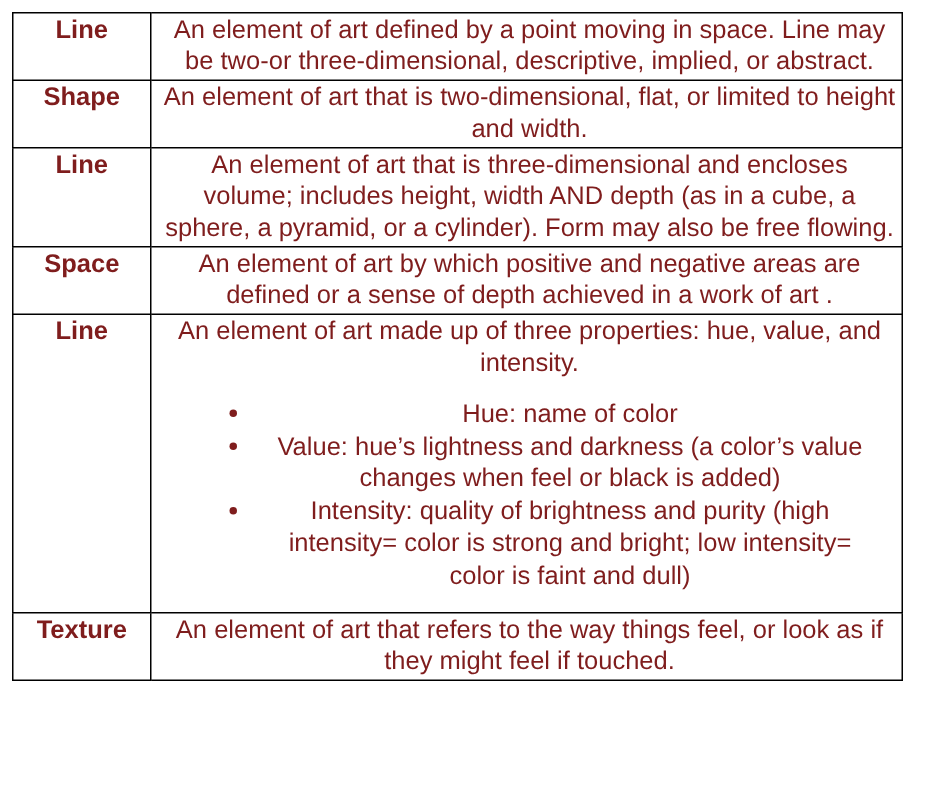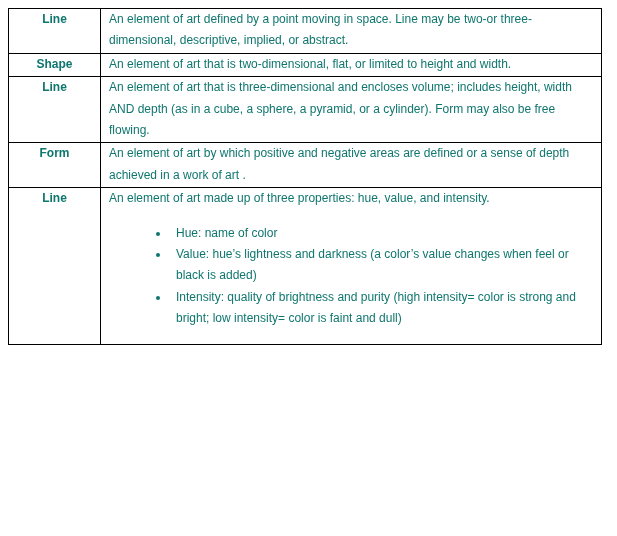--- a/index.html
+++ b/index.html
@@ -22,33 +22,33 @@
     left: 8px;
     top: 8px;
     width: 594px;
     border-collapse: collapse;
     table-layout: fixed;
     background: #ffffff;
   }
   table.def-table td {
     border: 1.5px solid #000000;
     vertical-align: top;
-    color: #0f766e;
-    font-size: 12px;
+    color: #7f1d1d;
+    font-size: 17px;
     line-height: 21.4px;
   }
   td.term-cell {
     width: 87px;
     text-align: center;
     font-weight: bold;
     padding: 0 2px 1px 2px;
   }
   td.desc-cell {
     padding: 0 4px 1px 8px;
-    text-align: left;
+    text-align: center;
   }
   ul.bullet-list {
     margin: 13px;
     padding: 0 0 0 48px;
     list-style: disc outside;
   }
   ul.bullet-list li {
     padding-left: 6px;
   }
 </style>
@@ -70,31 +70,37 @@
           <span>An element of art that is two-dimensional, flat, or limited to height and width.</span>
         </td>
       </tr>
       <tr>
         <td class="term-cell">Line</td>
         <td class="desc-cell">
           <span>An element of art that is three-dimensional and encloses volume; includes height, width AND depth (as in a cube, a sphere, a pyramid, or a cylinder). Form may also be free flowing.</span>
         </td>
       </tr>
       <tr>
-        <td class="term-cell">Form</td>
+        <td class="term-cell">Space</td>
         <td class="desc-cell">
           <span>An element of art by which positive and negative areas are defined or a sense of depth achieved in a work of art .</span>
         </td>
       </tr>
       <tr>
         <td class="term-cell">Line</td>
         <td class="desc-cell">
           <span>An element of art made up of three properties: hue, value, and intensity.</span>
           <ul class="bullet-list">
             <li>Hue: name of color</li>
             <li>Value: hue’s lightness and darkness (a color’s value changes when feel or black is added)</li>
             <li>Intensity: quality of brightness and purity (high intensity= color is strong and bright; low intensity= color is faint and dull)</li>
           </ul>
         </td>
       </tr>
+      <tr>
+        <td class="term-cell">Texture</td>
+        <td class="desc-cell">
+          <span>An element of art that refers to the way things feel, or look as if they might feel if touched.</span>
+        </td>
+      </tr>
     </tbody>
   </table>
 </div>
 
 </body></html>

